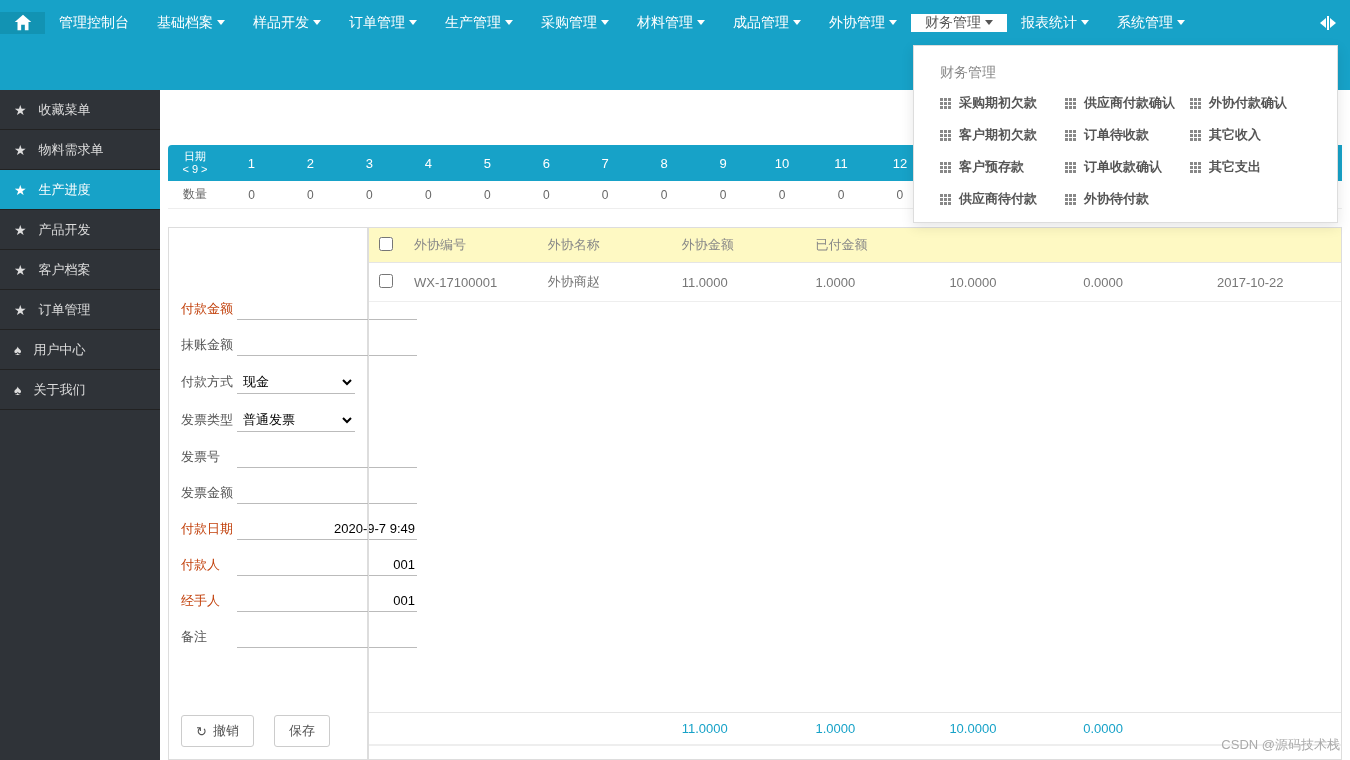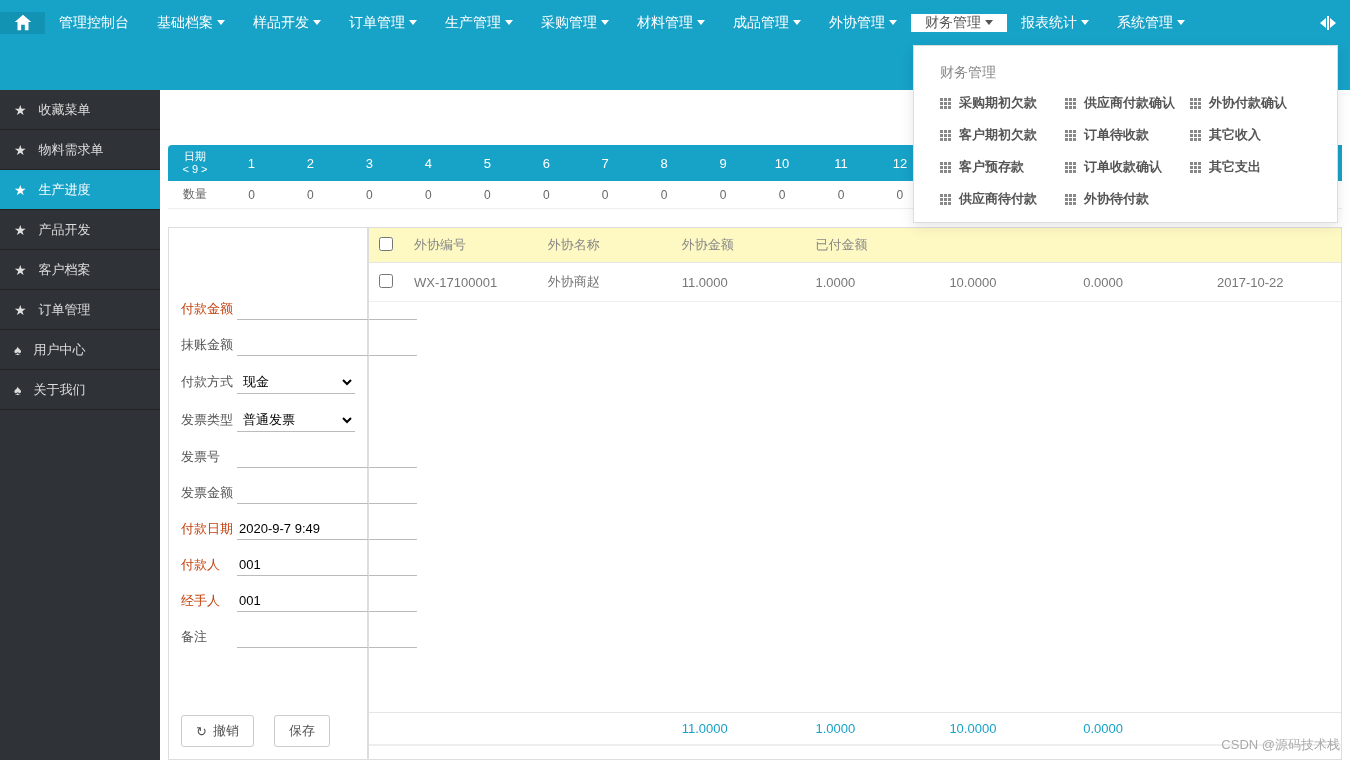--- a/index.html
+++ b/index.html
@@ -28,21 +28,21 @@
 .date-strip .hd { width: 54px; display: flex; flex-direction: column; align-items: center; justify-content: center; font-size: 11px; line-height: 1.2; }
 .date-strip .cell { flex: 1; display: flex; align-items: center; justify-content: center; font-size: 13px; }
 .qty-strip { display: flex; align-items: center; height: 28px; border-bottom: 1px solid #eee; color: #666; }
 .qty-strip .hd { width: 54px; text-align: center; font-size: 12px; }
 .qty-strip .cell { flex: 1; text-align: center; font-size: 12px; }
 .content-row { flex: 1; display: flex; margin-top: 18px; overflow: hidden; }
 .form-panel { width: 200px; border: 1px solid #ddd; padding: 20px 12px 12px 12px; display: flex; flex-direction: column; }
 .form-row { display: flex; align-items: center; margin-bottom: 14px; }
 .form-row label { width: 56px; font-size: 13px; color: #555; flex-shrink: 0; }
 .form-row label.req { color: #c2410c; }
-.form-row .fld { flex: 1; border: none; border-bottom: 1px solid #bbb; padding: 3px 2px; font-size: 13px; text-align: left; background: transparent; }
+.form-row .fld { flex: 1; border: none; border-bottom: 1px solid #bbb; padding: 3px 2px; font-size: 13px; text-align: right; background: transparent; }
 .form-row select.fld { text-align: left; }
 .btn-row { display: flex; gap: 20px; margin-top: auto; padding-top: 20px; }
 .btn { border: 1px solid #ccc; background: #fff; padding: 6px 14px; font-size: 13px; cursor: pointer; display: inline-flex; align-items: center; border-radius: 3px; color: #555; }
 .btn .ic { margin-right: 6px; }
 .table-panel { flex: 1; border: 1px solid #ddd; display: flex; flex-direction: column; overflow: hidden; }
 table { width: 100%; border-collapse: collapse; table-layout: fixed; }
 thead th { background: #fef9c3; color: #888; font-weight: normal; text-align: left; padding: 8px 10px; font-size: 13px; border-bottom: 1px solid #e5e5e5; }
 tbody td { padding: 10px 10px; font-size: 13px; color: #777; border-bottom: 1px solid #eee; }
 .cb { width: 14px; height: 14px; }
 .table-body-spacer { flex: 1; }

